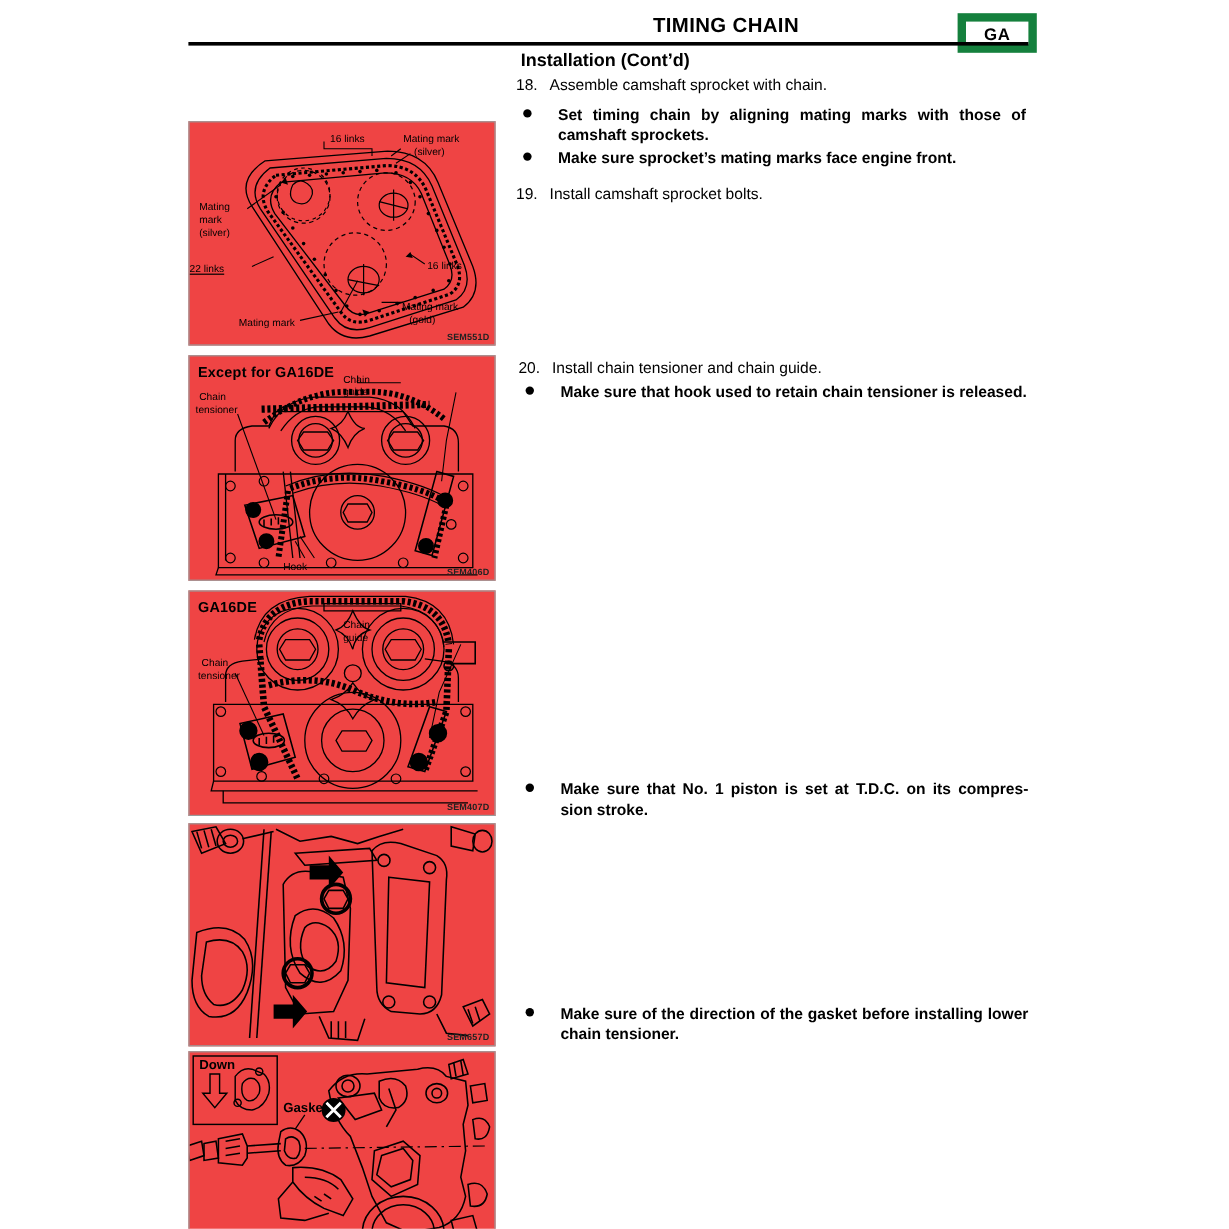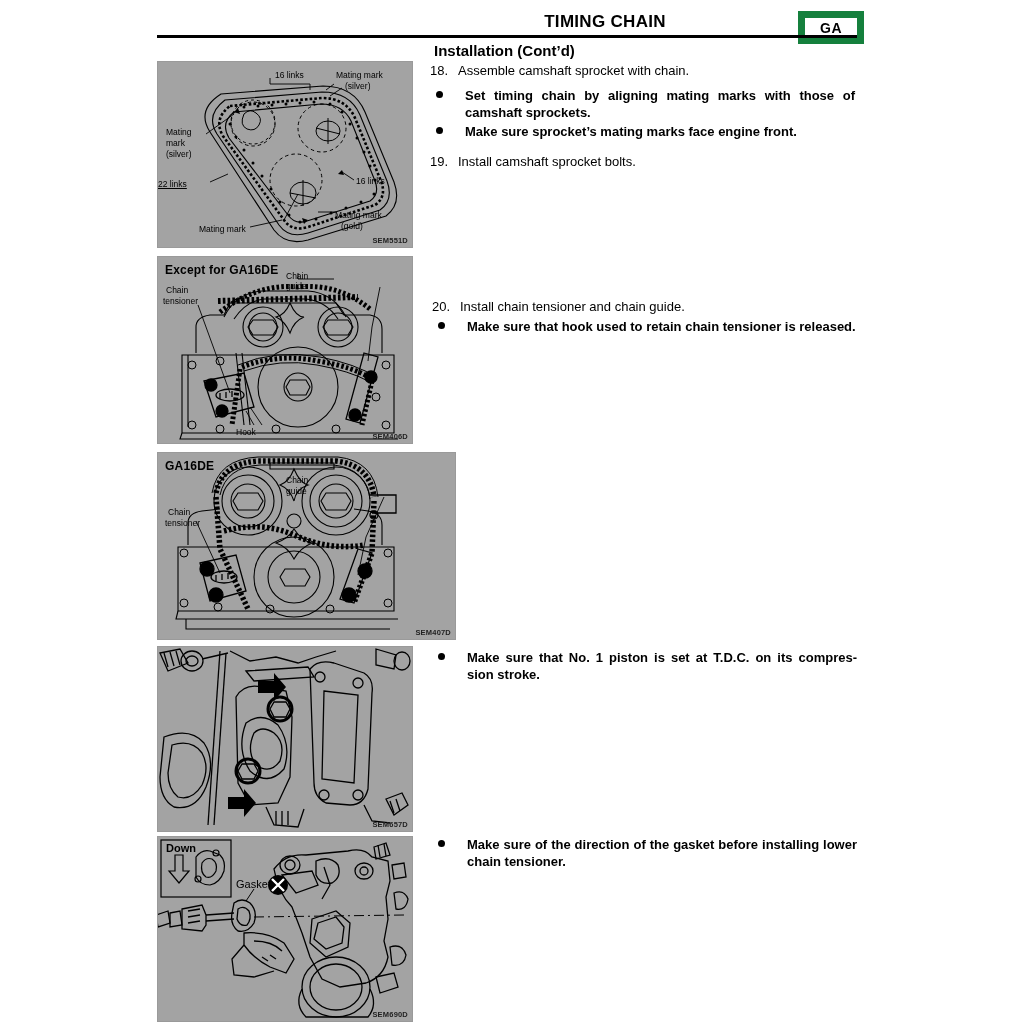--- a/index.html
+++ b/index.html
@@ -53,22 +53,23 @@
     position: absolute;
     left: 434px; top: 42px;
     font-size: 15px;
     font-weight: bold;
   }
 
   
   .figbox {
     position: absolute;
     border: 1px solid #9a9a9a;
-    background: #a3a3a3;
+    background: #ef4444;
     overflow: hidden;
+    margin-top: 40px;
   }
   .figbox .fig-id {
     position: absolute;
     right: 4px; bottom: 2px;
     font-size: 7.5px;
     font-weight: bold;
     color: #222;
     letter-spacing: 0.2px;
   }
   .fig-label {
@@ -307,21 +308,21 @@
   </svg>
   <div class="fig-heading" style="left:7px; top:6px;">Except for GA16DE</div>
   <div class="fig-label" style="left:128px; top:14px;">Chain</div>
   <div class="fig-label" style="left:128px; top:24px;">guide</div>
   <div class="fig-label" style="left:8px; top:28px;">Chain</div>
   <div class="fig-label" style="left:5px; top:39px;">tensioner</div>
   <div class="fig-label" style="left:78px; top:170px;">Hook</div>
   <div class="fig-id">SEM406D</div>
 </div>
 
-<div class="figbox" style="left:157px; top:452px; width:254px; height:186px;padding-left:43px;">
+<div class="figbox" style="left:157px; top:452px; width:254px; height:186px;">
   <svg class="fig-svg" width="254" height="186" viewBox="0 0 254 186">
     <g fill="none" stroke="#000" stroke-width="1.1">
 
       <path d="M30,92 L30,70 Q30,60 44,58 L62,56"></path>
       <path d="M224,92 L224,72 Q224,60 210,58 L196,56"></path>
       <path d="M20,94 L236,94 L236,158 L20,158 Z"></path>
       <path d="M20,158 L18,166 L240,166"></path>
       <path d="M28,166 L28,176 L232,176"></path>
       <path d="M112,10 L176,10 L176,16 L112,16 Z"></path>
 
@@ -505,21 +506,21 @@
     <g stroke="#000" stroke-width="1" fill="none">
       <path d="M96,52 L88,64"></path>
     </g>
 
     <circle cx="120" cy="48" r="10" fill="#000"></circle>
     <g stroke="#fff" stroke-width="2.4">
       <path d="M114,42 L126,54 M126,42 L114,54"></path>
     </g>
   </svg>
   <div class="fig-label" style="left:8px; top:6px; font-size:11px; font-weight:bold;">Down</div>
-  <div class="fig-label" style="left:78px; top:42px; font-size:11px; font-weight:normal;">Gasket</div>
+  <div class="fig-label" style="left:78px; top:42px; font-size:11px; font-weight:bold;">Gasket</div>
   <div class="fig-id">SEM690D</div>
 </div>
 
 <div class="txt-block" style="left:430px; top:62px; width:425px;">
   <div class="num-line">
     <span class="num">18.</span>
     <span>Assemble camshaft sprocket with chain.</span>
   </div>
   <div class="bullet-line just" style="margin-top:8px;">
     <span class="dot"></span>

